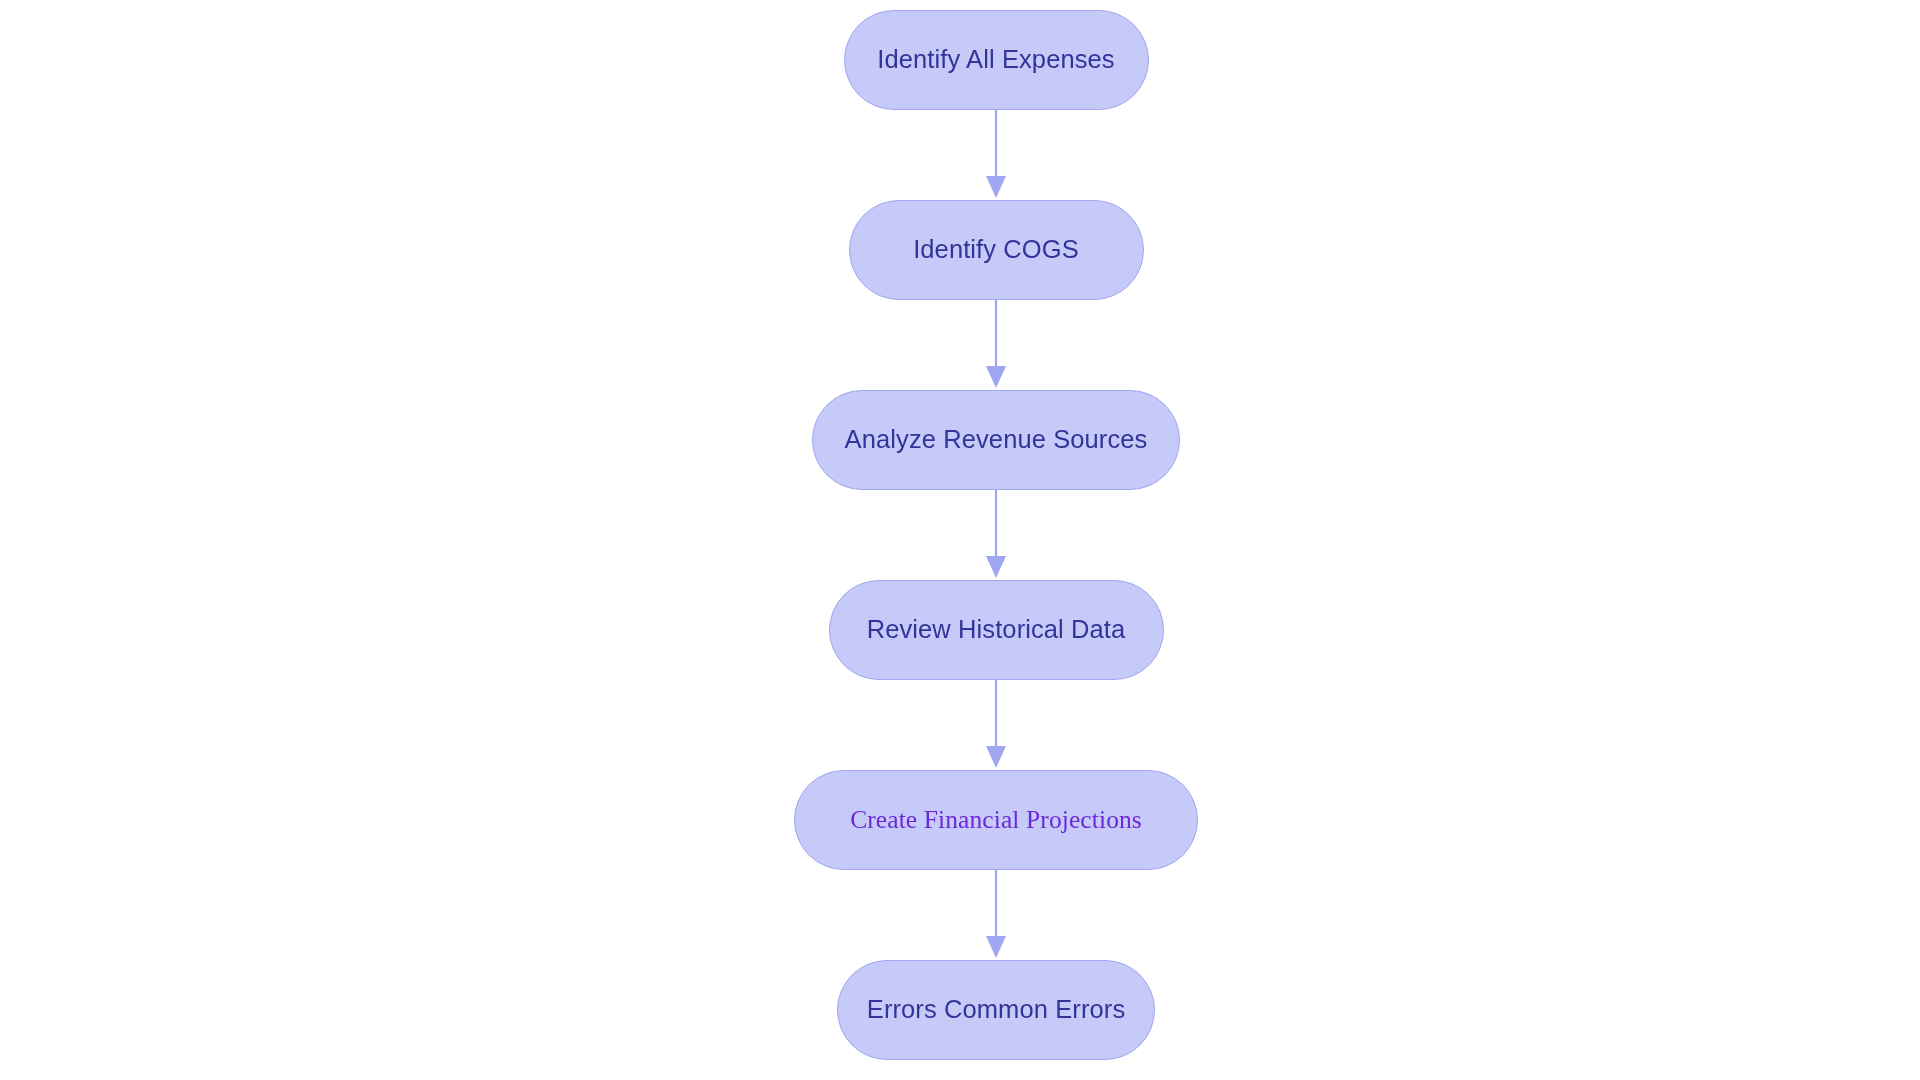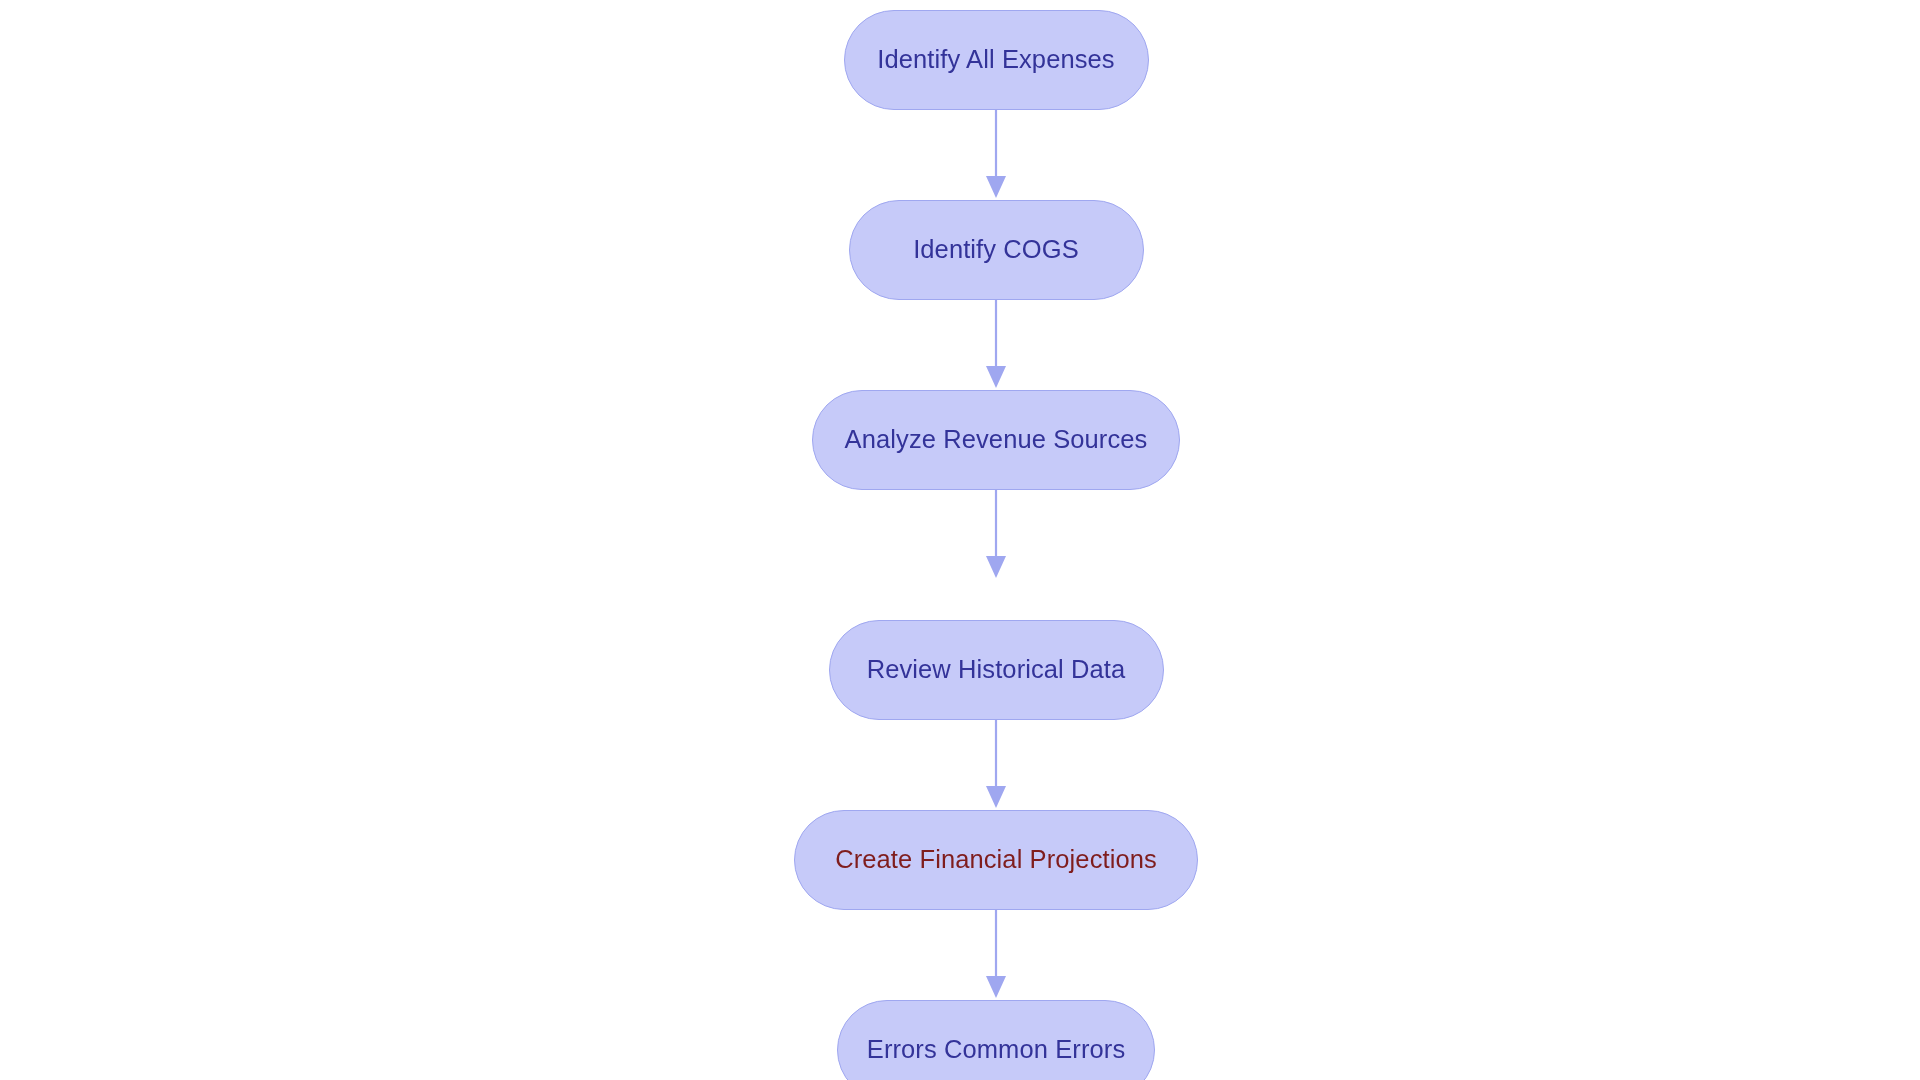--- a/index.html
+++ b/index.html
@@ -111,33 +111,33 @@
       <span class="node-label" style="color: rgb(51, 51, 153);">Analyze Revenue Sources</span>
     </div>
 
     <div class="connector" style="height:90px;">
       <svg viewBox="0 0 40 90" preserveAspectRatio="none" aria-hidden="true">
         <line x1="20" y1="0" x2="20" y2="72" stroke-width="2.2" stroke="#9fa7f0"></line>
         <polygon points="20,88 10,66 30,66" fill="#9fa7f0"></polygon>
       </svg>
     </div>
 
-    <div class="node" style="width: 335px; background-color: rgb(198, 202, 249); border-color: rgb(159, 167, 240); margin-top: 40px;">
+    <div class="node" style="width: 335px; background-color: rgb(198, 202, 249); border-color: rgb(159, 167, 240);">
       <span class="node-label" style="color: rgb(51, 51, 153);">Review Historical Data</span>
     </div>
 
     <div class="connector" style="height:90px;">
       <svg viewBox="0 0 40 90" preserveAspectRatio="none" aria-hidden="true">
         <line x1="20" y1="0" x2="20" y2="72" stroke-width="2.2" stroke="#9fa7f0"></line>
         <polygon points="20,88 10,66 30,66" fill="#9fa7f0"></polygon>
       </svg>
     </div>
 
     <div class="node" style="width: 404px; background-color: rgb(198, 202, 249); border-color: rgb(159, 167, 240);">
-      <span class="node-label" style="color: #7f1d1d;">Create Financial Projections</span>
+      <span class="node-label" style="color: #6d28d9; font-family: Liberation Serif, serif;">Create Financial Projections</span>
     </div>
 
     <div class="connector" style="height:90px;">
       <svg viewBox="0 0 40 90" preserveAspectRatio="none" aria-hidden="true">
         <line x1="20" y1="0" x2="20" y2="72" stroke-width="2.2" stroke="#9fa7f0"></line>
         <polygon points="20,88 10,66 30,66" fill="#9fa7f0"></polygon>
       </svg>
     </div>
 
     <div class="node" style="width: 318px; background-color: rgb(198, 202, 249); border-color: rgb(159, 167, 240);">

